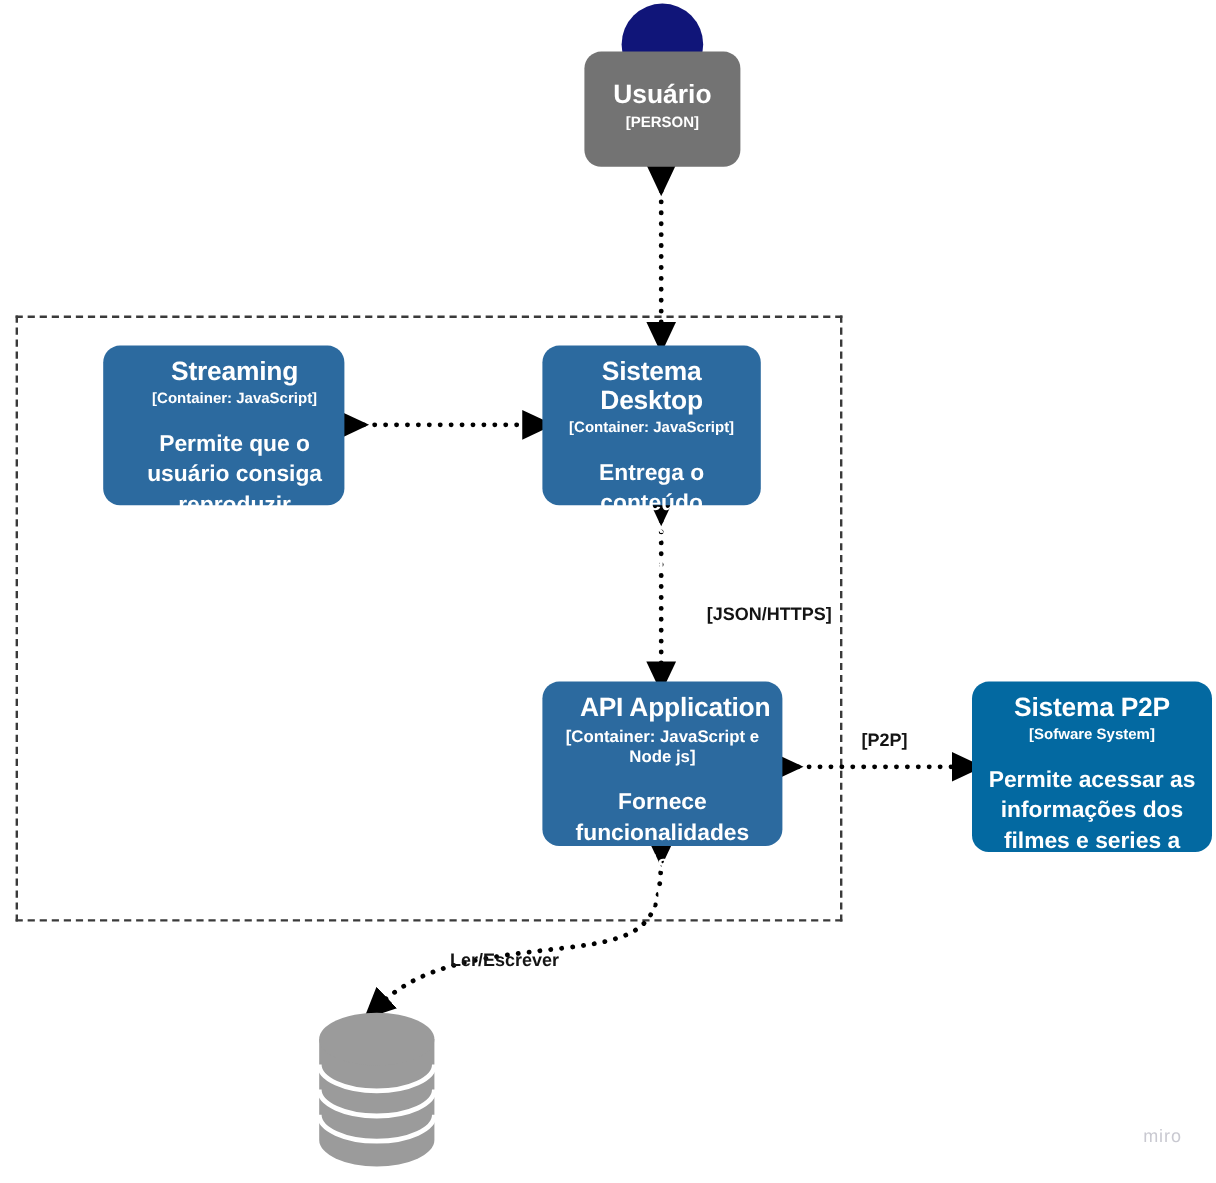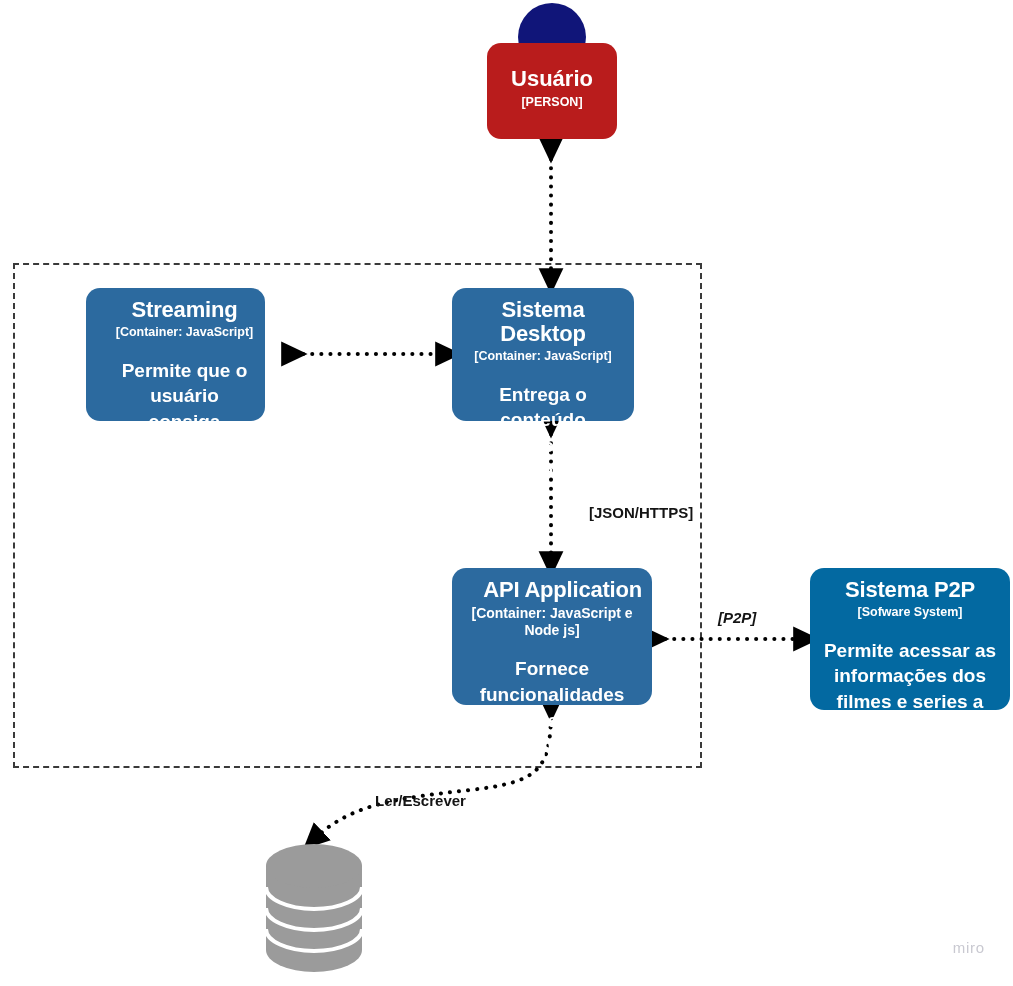--- a/index.html
+++ b/index.html
@@ -73,21 +73,21 @@
     border-radius: 50%;
     background: #101579;
   }
   .person-body {
     position: absolute;
     left: 0;
     top: 40px;
     width: 100%;
     height: 96px;
     border-radius: 14px;
-    background: #b91c1c;
+    background: #737373;
     color: #ffffff;
     text-align: center;
     box-sizing: border-box;
     padding-top: 24px;
   }
   .person-body .ttl {
     font-size: 22px;
     font-weight: bold;
     line-height: 1.1;
   }
@@ -169,21 +169,21 @@
   </svg>
 
   <div class="person-wrap" style="left:487px; top:3px; width:130px; height:136px;">
     <div class="person-head"></div>
     <div class="person-body">
       <div class="ttl">Usuário</div>
       <div class="tech">[PERSON]</div>
     </div>
   </div>
 
-  <div class="node container-node" style="left:86px; top:288px; width:179px; height:133px;padding-left:28px;">
+  <div class="node container-node" style="left:86px; top:288px; width:201px; height:133px;padding-left:28px;">
     <div class="ttl">Streaming</div>
     <div class="tech">[Container: JavaScript]</div>
     <div class="desc">Permite que o usuário consiga reproduzir arquivos de videos</div>
   </div>
 
   <div class="node container-node" style="left:452px; top:288px; width:182px; height:133px;">
     <div class="ttl">Sistema Desktop</div>
     <div class="tech">[Container: JavaScript]</div>
     <div class="desc">Entrega o conteúdo estático da aplicação</div>
   </div>
@@ -195,19 +195,19 @@
   </div>
 
   <div class="node system-node" style="left:810px; top:568px; width:200px; height:142px;">
     <div class="ttl">Sistema P2P</div>
     <div class="tech">[Sofware System]</div>
     <div class="desc">Permite acessar as informações dos filmes e series a partir de torrents</div>
   </div>
 
   <div class="edge-label" style="left:561px; top:504px;padding-left:28px;">[JSON/HTTPS]</div>
 
-  <div class="edge-label" style="left:718px; top:609px;font-style:italic;">[P2P]</div>
+  <div class="edge-label" style="left:718px; top:609px;">[P2P]</div>
 
   <div class="edge-label" style="left:375px; top:792px;">Ler/Escrever</div>
 
   <div class="watermark">miro</div>
 
 </div>
 
 </body></html>

